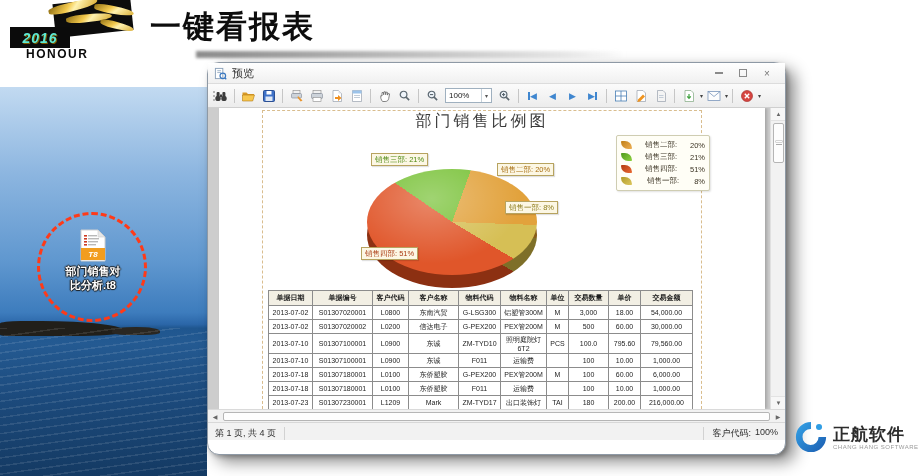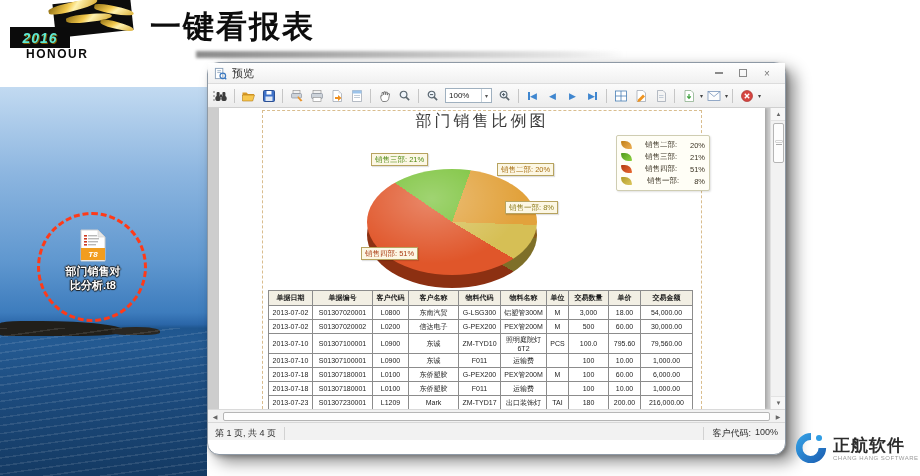--- a/index.html
+++ b/index.html
@@ -109,21 +109,21 @@
   .hscroll { height:13px; background:#f1f1f1; border-top:1px solid #dadada; display:flex; align-items:center; }
   .hs-btn { width:14px; height:12px; display:flex; align-items:center; justify-content:center; font-size:6px; color:#666; }
   .hs-thumb { flex:1; height:9px; margin:0 1px; background:#fdfdfd; border:1px solid #b5b5b5; border-radius:2px; }
   .statusbar { height:18px; background:#f2f2f2; border-top:1px solid #d8d8d8;
     display:flex; align-items:flex-end; font-size:9px; color:#2f2f2f; padding:0 7px; }
   .statusbar .left { border-right:1px solid #d2d2d2; padding-right:8px; }
   .statusbar .spacer { flex:1; }
   .statusbar .right { border-left:1px solid #d2d2d2; padding-left:8px; display:flex; gap:4px; }
 
   
-  #brand { position:absolute; left:794px; top:431px; display:flex; align-items:center; gap:5px; }
+  #brand { position:absolute; left:794px; top:420px; display:flex; align-items:center; gap:5px; }
   .brand-text { display:flex; flex-direction:column; }
   .brand-name { font-size:17px; font-weight:900; color:#2c2c2c; letter-spacing:1px; line-height:19px; }
   .brand-sub { font-size:6px; color:#9a9a9a; letter-spacing:.5px; }
 </style>
 </head>
 <body>
 
 <div id="header-logo">
   <div class="calli-bg"></div>
   <div class="calli-stroke" style="left:40px;top:2px;width:50px;height:9px;transform:rotate(-14deg);"></div>

